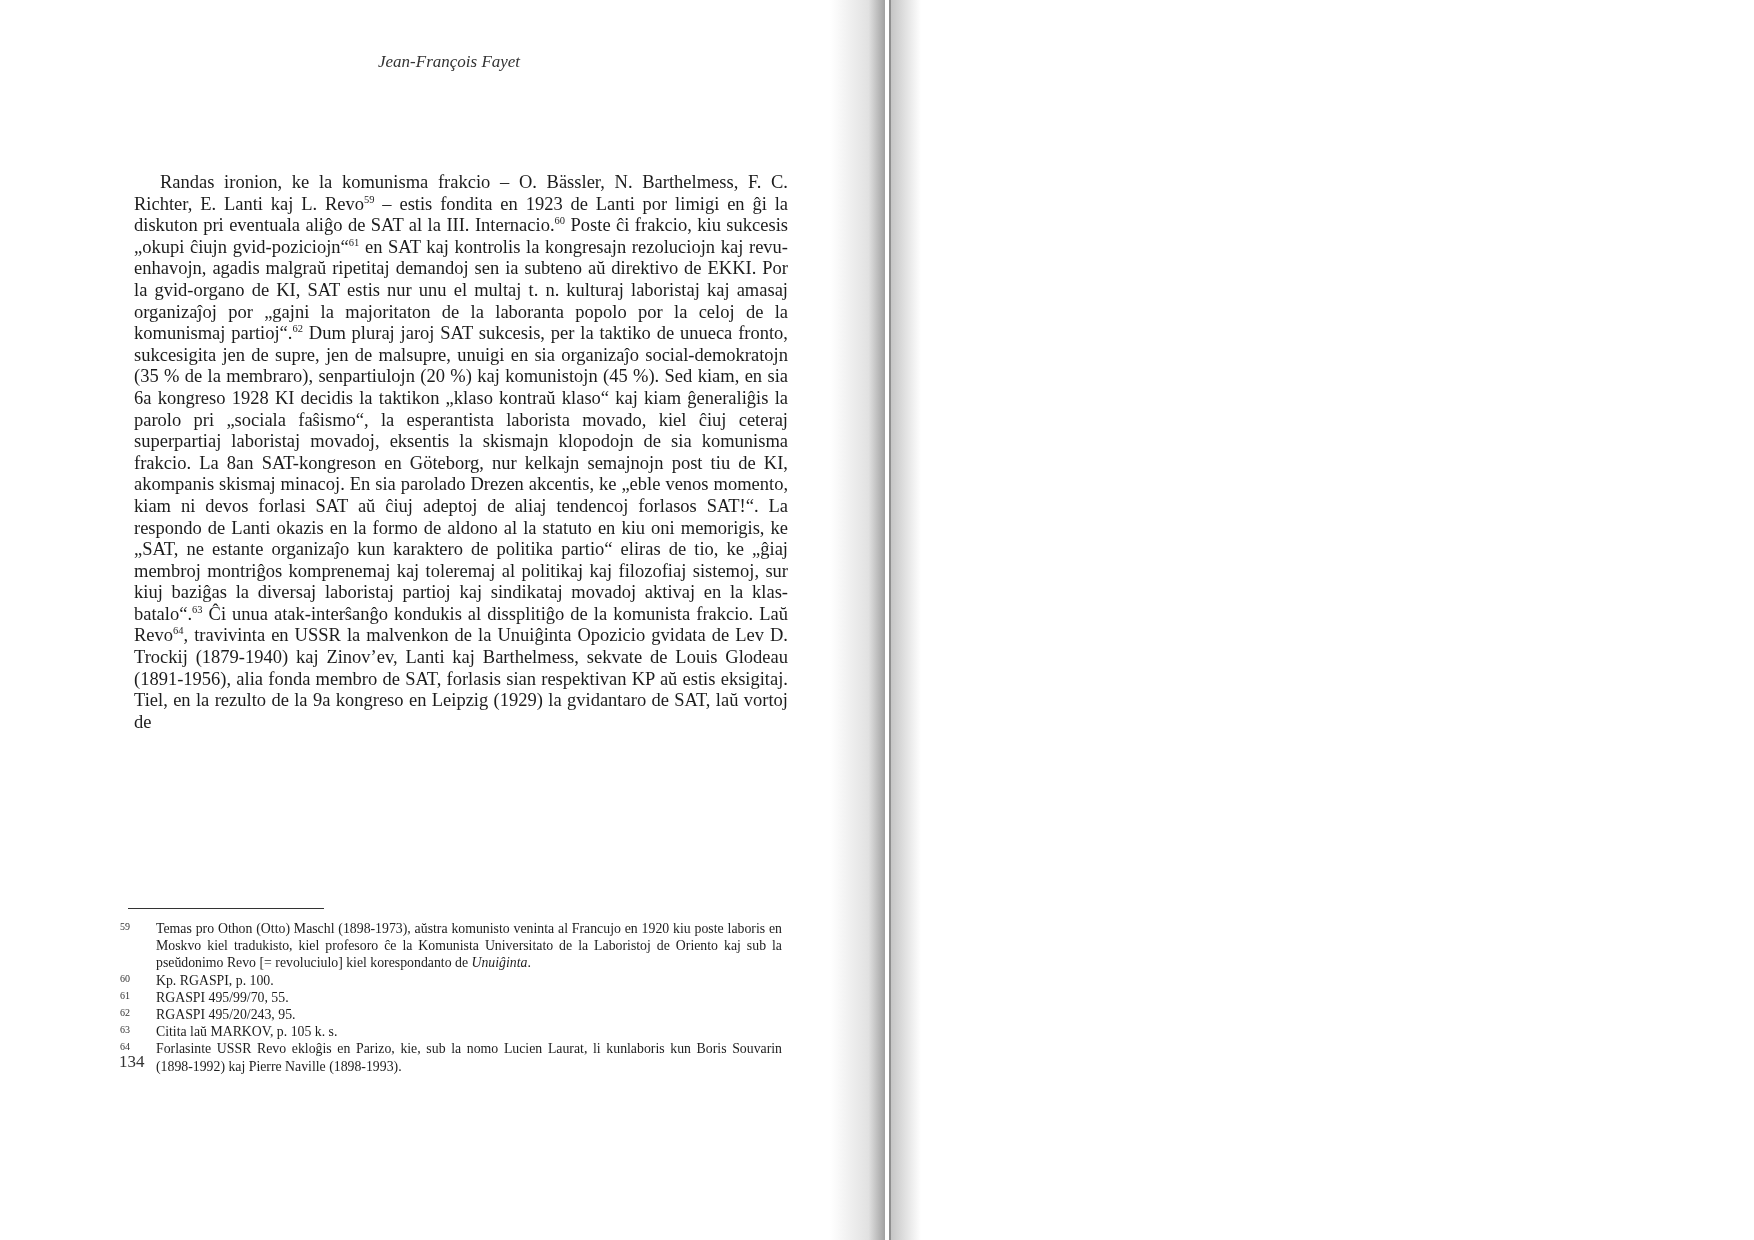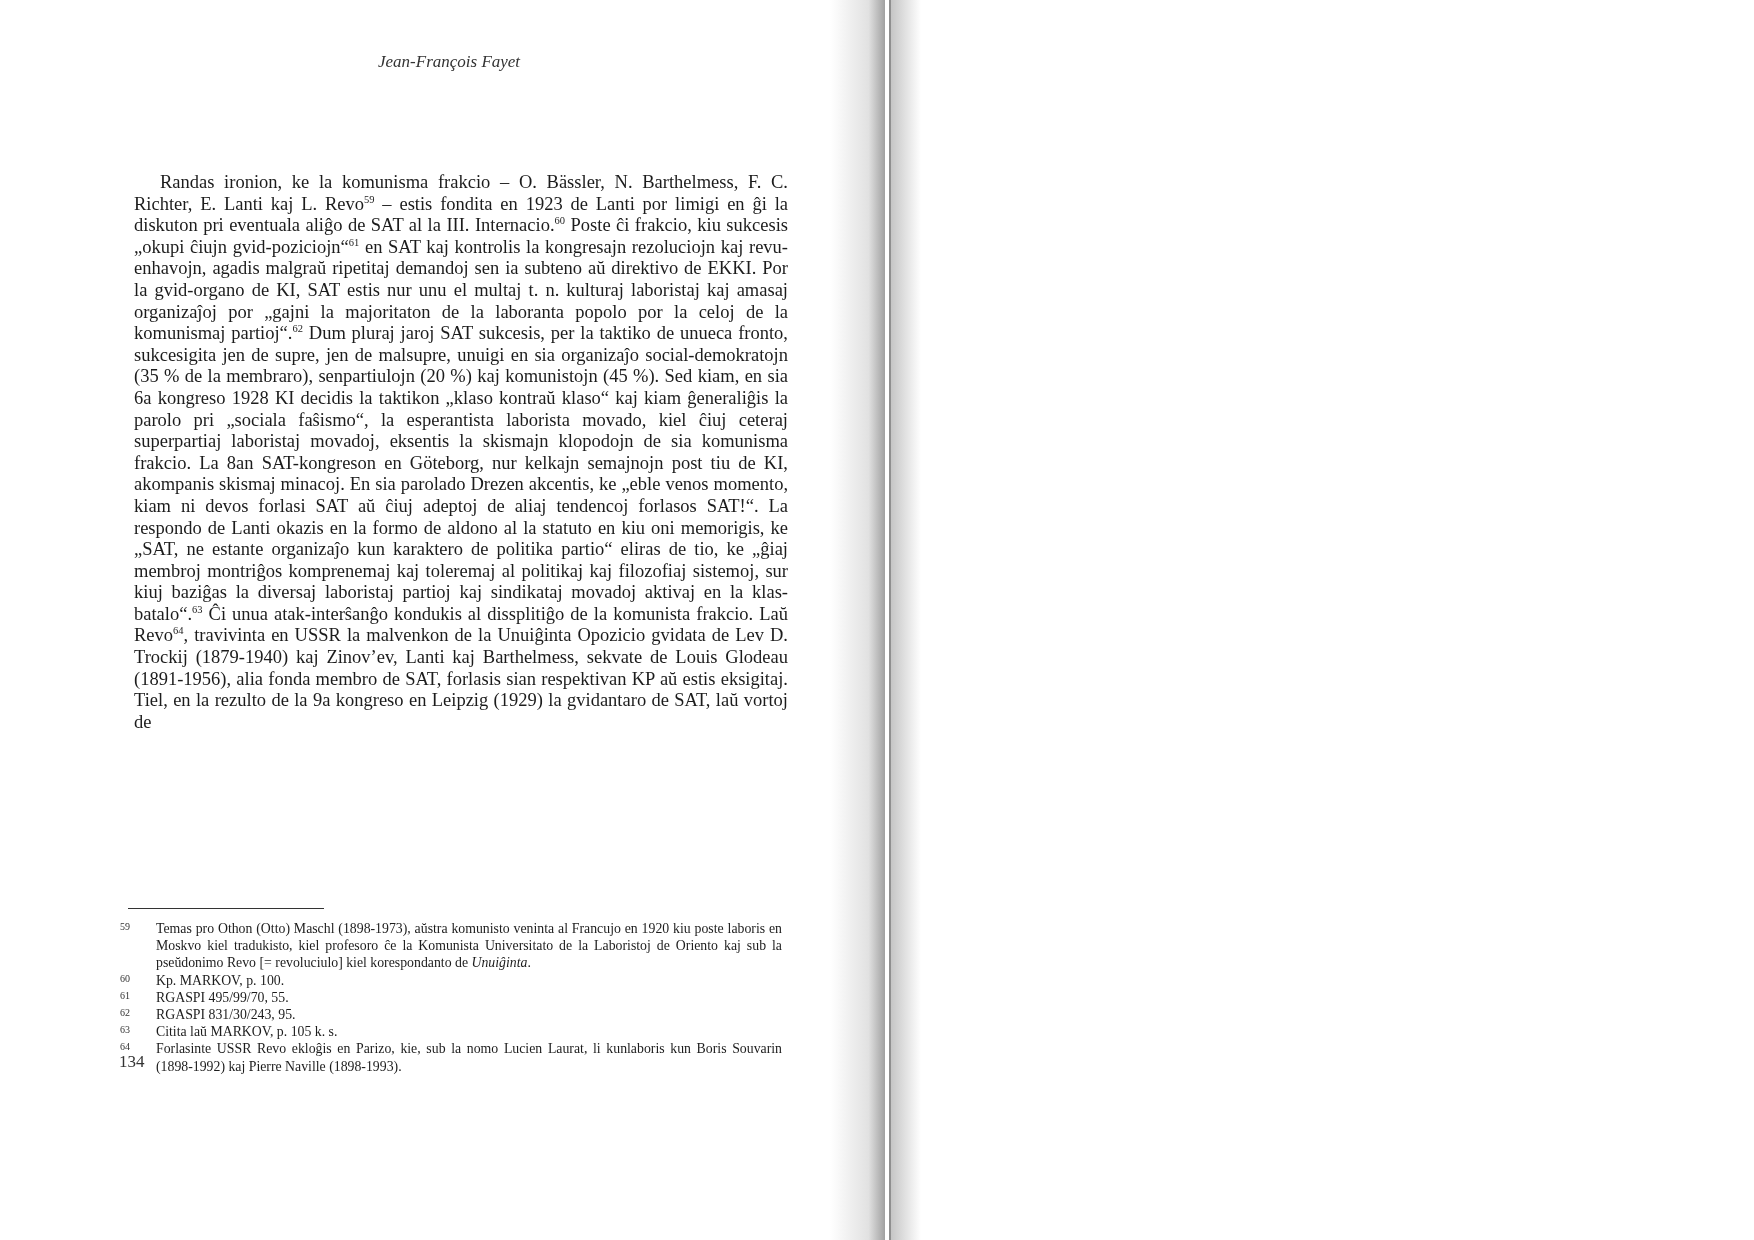--- a/index.html
+++ b/index.html
@@ -69,29 +69,29 @@
 
     <div class="footnote-rule"></div>
 
     <div class="footnotes">
       <div class="fn">
         <span class="fn-num">59</span>
         <span class="fn-text"><span>Temas pro Othon (Otto) Maschl (1898-1973), aŭstra komunisto veninta al Francujo en 1920 kiu poste laboris en Moskvo kiel tradukisto, kiel profesoro ĉe la Komunista Universitato de la Laboristoj de Oriento kaj sub la pseŭdonimo Revo [= revoluciulo] kiel korespondanto de </span><i>Unuiĝinta</i><span>.</span></span>
       </div>
       <div class="fn">
         <span class="fn-num">60</span>
-        <span class="fn-text">Kp. MARKOV, p. 100.</span>
+        <span class="fn-text">Kp. RGASPI, p. 100.</span>
       </div>
       <div class="fn">
         <span class="fn-num">61</span>
         <span class="fn-text">RGASPI 495/99/70, 55.</span>
       </div>
       <div class="fn">
         <span class="fn-num">62</span>
-        <span class="fn-text">RGASPI 831/30/243, 95.</span>
+        <span class="fn-text">RGASPI 495/20/243, 95.</span>
       </div>
       <div class="fn">
         <span class="fn-num">63</span>
         <span class="fn-text">Citita laŭ MARKOV, p. 105 k. s.</span>
       </div>
       <div class="fn">
         <span class="fn-num">64</span>
         <span class="fn-text">Forlasinte USSR Revo ekloĝis en Parizo, kie, sub la nomo Lucien Laurat, li kunlaboris kun Boris Souvarin (1898-1992) kaj Pierre Naville (1898-1993).</span>
       </div>
     </div>

